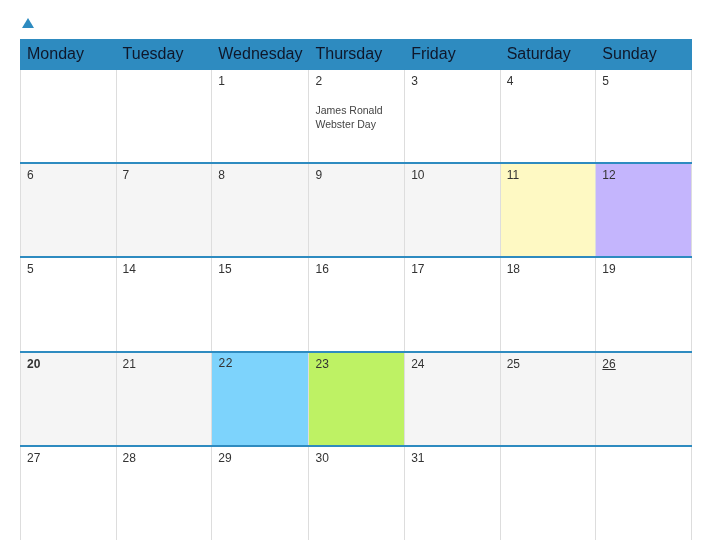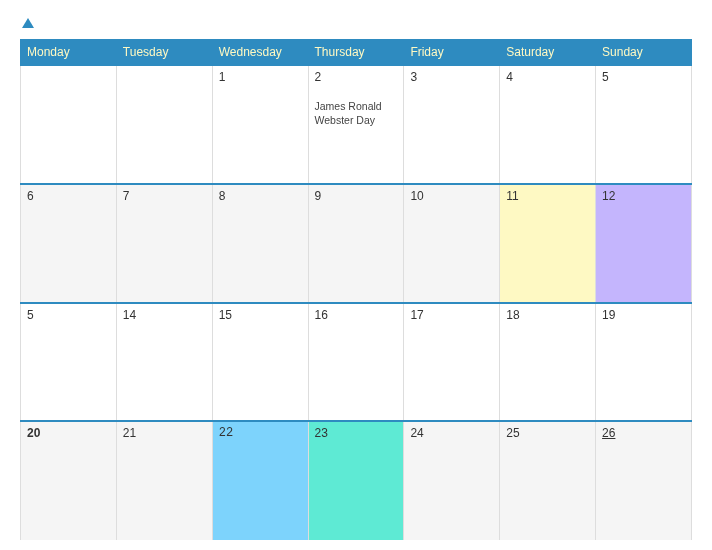--- a/index.html
+++ b/index.html
@@ -78,22 +78,22 @@
       width: 100%;
       border-collapse: collapse;
       flex: 1;
     }
 
     .calendar-table thead tr {
       background-color: #2e8bc0;
     }
 
     .calendar-table thead th {
-      color: #fef9c3;
-      font-size: 12px;
+      color: #0f172a;
+      font-size: 16px;
       font-weight: normal;
       padding: 5px 6px;
       text-align: left;
       border: 1px solid #2e8bc0;
     }
 
     .calendar-table tbody tr {
       border-top: 2px solid #2e8bc0;
     }
 
@@ -229,28 +229,47 @@
         <tr>
           <td style="background: rgb(245, 245, 245); font-weight: bold;">
             <span class="day-num">20</span>
           </td>
           <td style="background: rgb(245, 245, 245);">
             <span class="day-num">21</span>
           </td>
           <td style="background: #7dd3fc; font-family: Liberation Mono, monospace;">
             <span class="day-num">22</span>
           </td>
-          <td style="background: #5eead4; margin-left: 14px;">
+          <td style="background: #bef264; margin-left: 14px;">
             <span class="day-num">23</span>
           </td>
           <td style="background: rgb(245, 245, 245);">
             <span class="day-num">24</span>
           </td>
           <td style="background: rgb(245, 245, 245);">
             <span class="day-num">25</span>
           </td>
           <td style="background: rgb(245, 245, 245); text-decoration: underline;">
             <span class="day-num">26</span>
           </td>
+        </tr>
+        <tr>
+          <td>
+            <span class="day-num">27</span>
+          </td>
+          <td>
+            <span class="day-num">28</span>
+          </td>
+          <td>
+            <span class="day-num">29</span>
+          </td>
+          <td>
+            <span class="day-num">30</span>
+          </td>
+          <td>
+            <span class="day-num">31</span>
+          </td>
+          <td class="empty-cell"></td>
+          <td class="empty-cell"></td>
         </tr>
       </tbody>
   </table>
 </div>
 
 </body></html>

